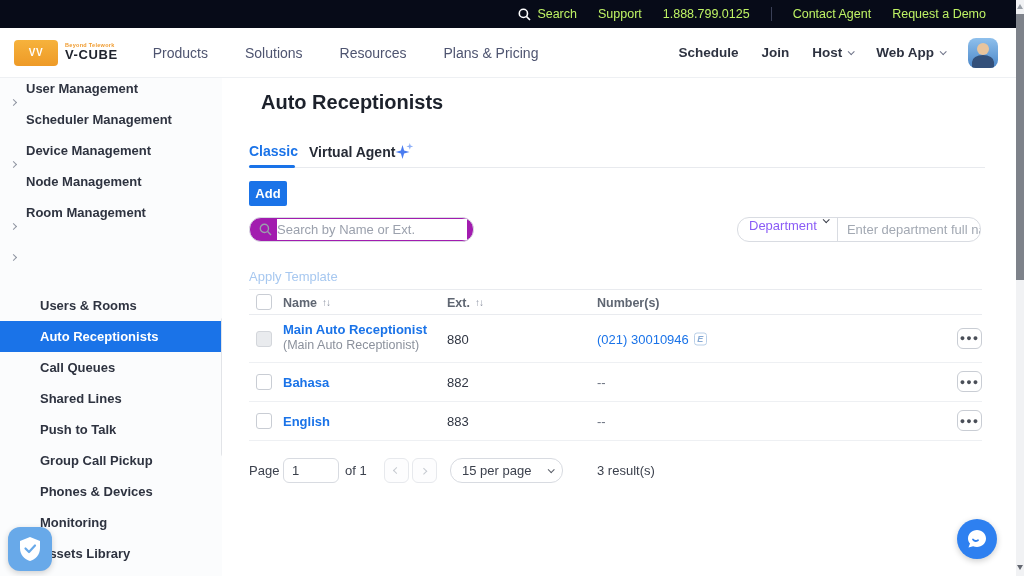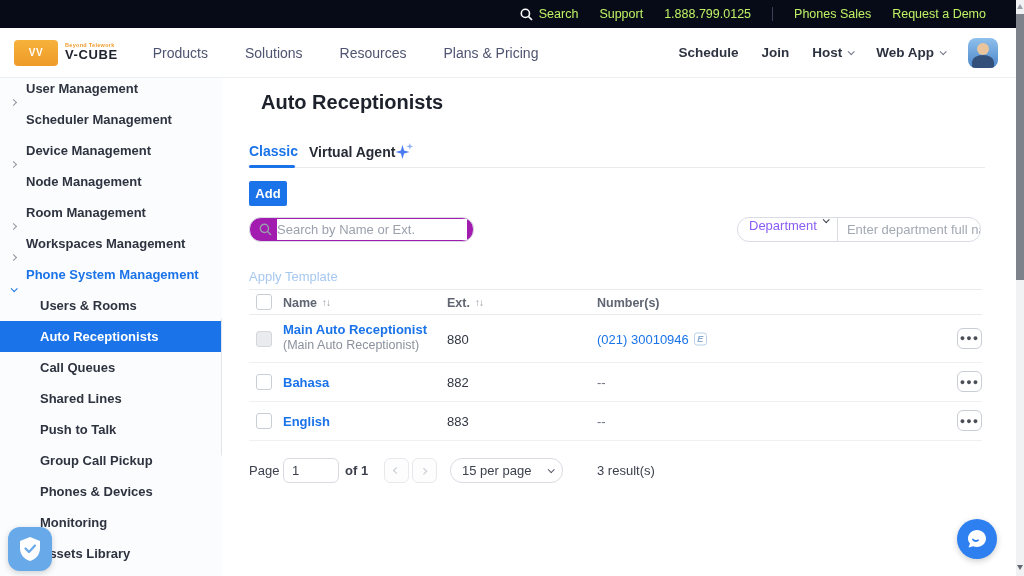--- a/index.html
+++ b/index.html
@@ -106,21 +106,21 @@
     width:13px; height:13px; border:1px solid #b9cfe8; border-radius:3px; color:#86a9d4;
     font-size:9px; font-style:italic; font-weight:700; display:flex; align-items:center; justify-content:center;
   }
   .dots-btn {
     position:absolute; left:708px; top:50%; margin-top:-11px; width:25px; height:21px;
     border:1px solid #c9cdd4; border-radius:6px; background:#fff; color:#4a4f58;
     display:flex; align-items:center; justify-content:center; font-size:9px; letter-spacing:1px; cursor:pointer;
   }
   
   .pag-label { position:absolute; top:385px; font-size:13px; color:#3c414d; }
-  .page-word { left:27px; } .of-word { left:123px;font-weight:bold; } .results-word { left:375px; }
+  .page-word { left:27px; } .of-word { left:123px; } .results-word { left:375px; }
   .page-input { position:absolute; left:61px; top:380px; width:56px; height:25px; border:1px solid #d8dbe1; border-radius:6px; font-size:13px; padding-left:8px; color:#3a3f4a; outline:none; font-family:inherit; }
   .pg-btn {
     position:absolute; top:380px; width:25px; height:25px; border:1px solid #e7e9ed; border-radius:6px; background:#fdfdfe;
     display:flex; align-items:center; justify-content:center; color:#c6cad1; cursor:default;
   }
   .pg-prev { left:162px; } .pg-next { left:190px; }
   .per-page {
     position:absolute; left:228px; top:380px; width:113px; height:25px; border:1px solid #d8dbe1; border-radius:12px;
     display:flex; align-items:center; font-size:13px; color:#3c414d; padding:0 9px 0 11px; cursor:pointer; background:#fff;
   }
@@ -149,21 +149,21 @@
     <div class="item">
       <svg width="13" height="13" viewBox="0 0 13 13">
           <circle cx="5.4" cy="5.4" r="4.1" fill="none" stroke="#fff" stroke-width="1.6"></circle>
           <line x1="8.6" y1="8.6" x2="12" y2="12" stroke="#fff" stroke-width="1.6"></line>
         </svg>
       <span>Search</span>
     </div>
     <div class="item">Support</div>
     <div class="item">1.888.799.0125</div>
     <div class="tb-divider"></div>
-    <div class="item">Phones Sales</div>
+    <div class="item">Contact Agent</div>
     <div class="item">Request a Demo</div>
   </div>
 
   <div class="navbar">
     <div class="logo">
       <div class="logo-cube">VV</div>
       <div class="logo-text">
         <span class="logo-tagline">Beyond Telework</span>
         <span class="logo-name">V-CUBE</span>
       </div>
@@ -206,25 +206,20 @@
     </div>
     <div class="side-item" style="top:88px">
       <span class="side-label">Node Management</span>
     </div>
     <div class="side-item" style="top:119px">
       <span class="side-chev"><i class="chev right sm"></i></span>
       <span class="side-label">Room Management</span>
     </div>
     <div class="side-item" style="top:150px">
       <span class="side-chev"><i class="chev right sm"></i></span>
-      <span class="side-label">Workspaces Management</span>
-    </div>
-    <div class="side-item parent-open" style="top:181px">
-      <span class="side-chev"><i class="chev down sm"></i></span>
-      <span class="side-label">Phone System Management</span>
     </div>
     <div class="side-item sub" style="top:212px">
       <span class="side-label">Users &amp; Rooms</span>
     </div>
     <div class="side-item sub active" style="top:243px">
       <span class="side-label">Auto Receptionists</span>
     </div>
     <div class="side-item sub" style="top:274px">
       <span class="side-label">Call Queues</span>
     </div>

